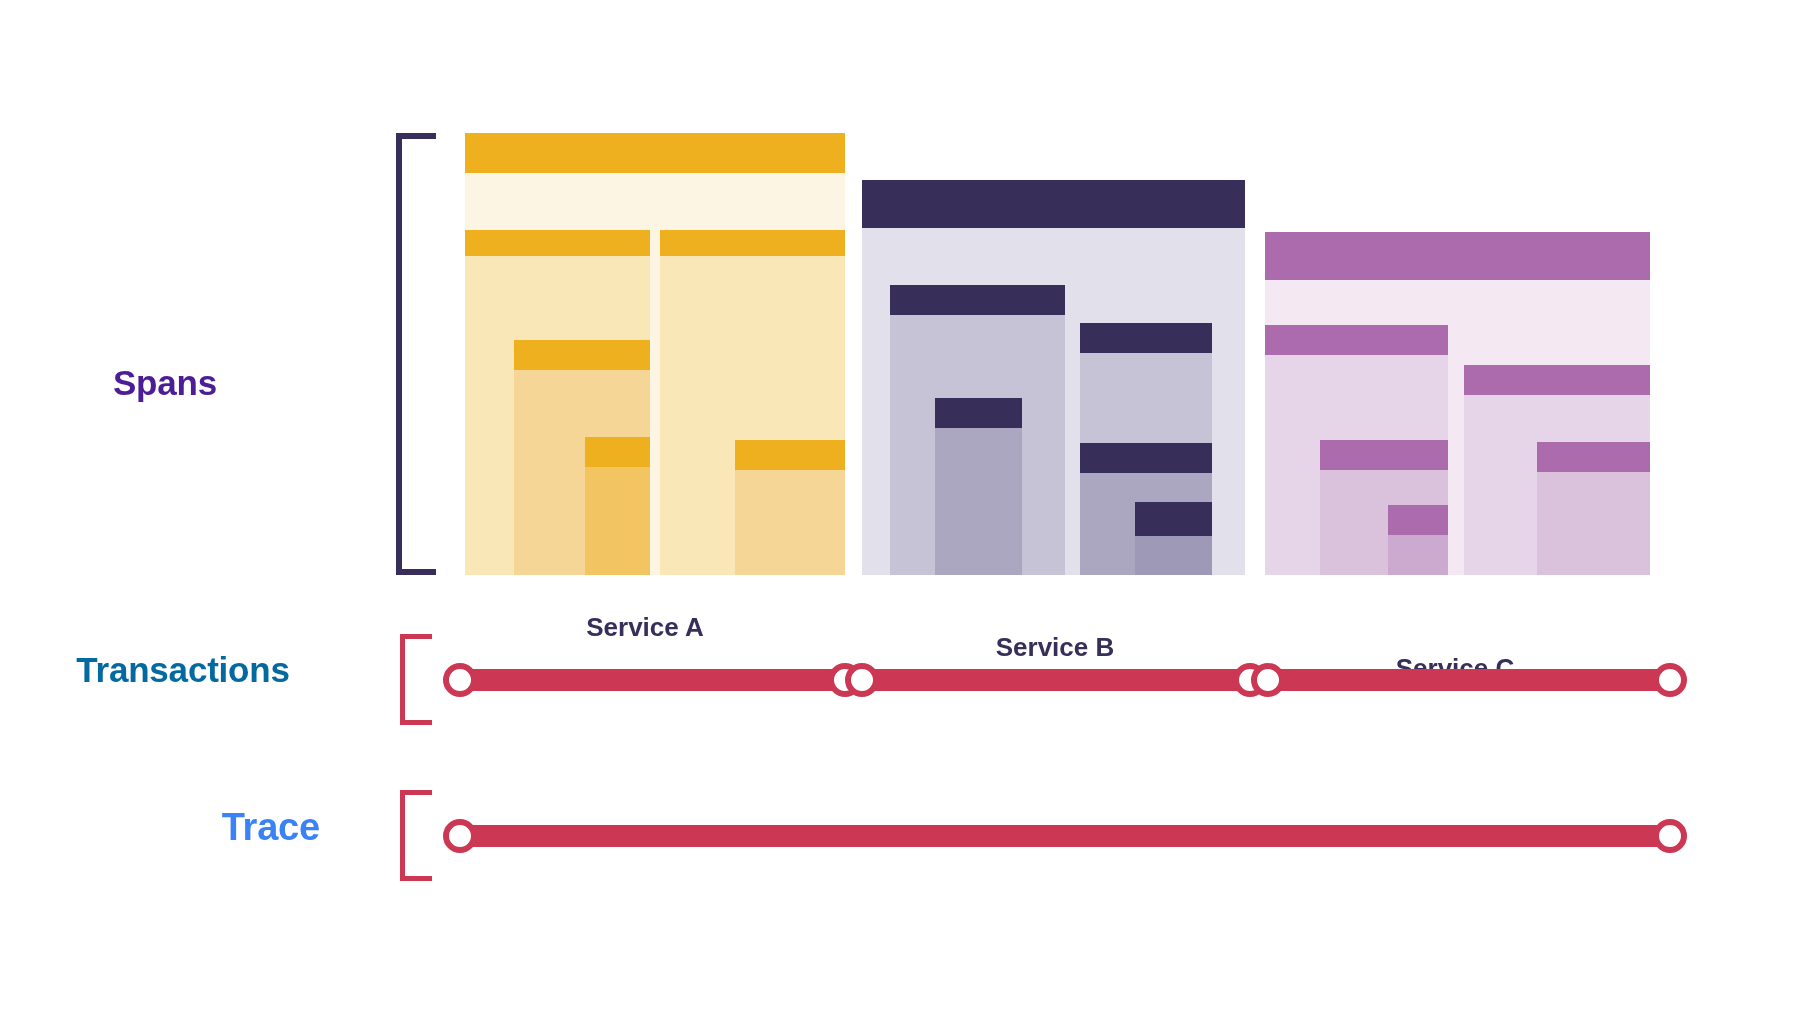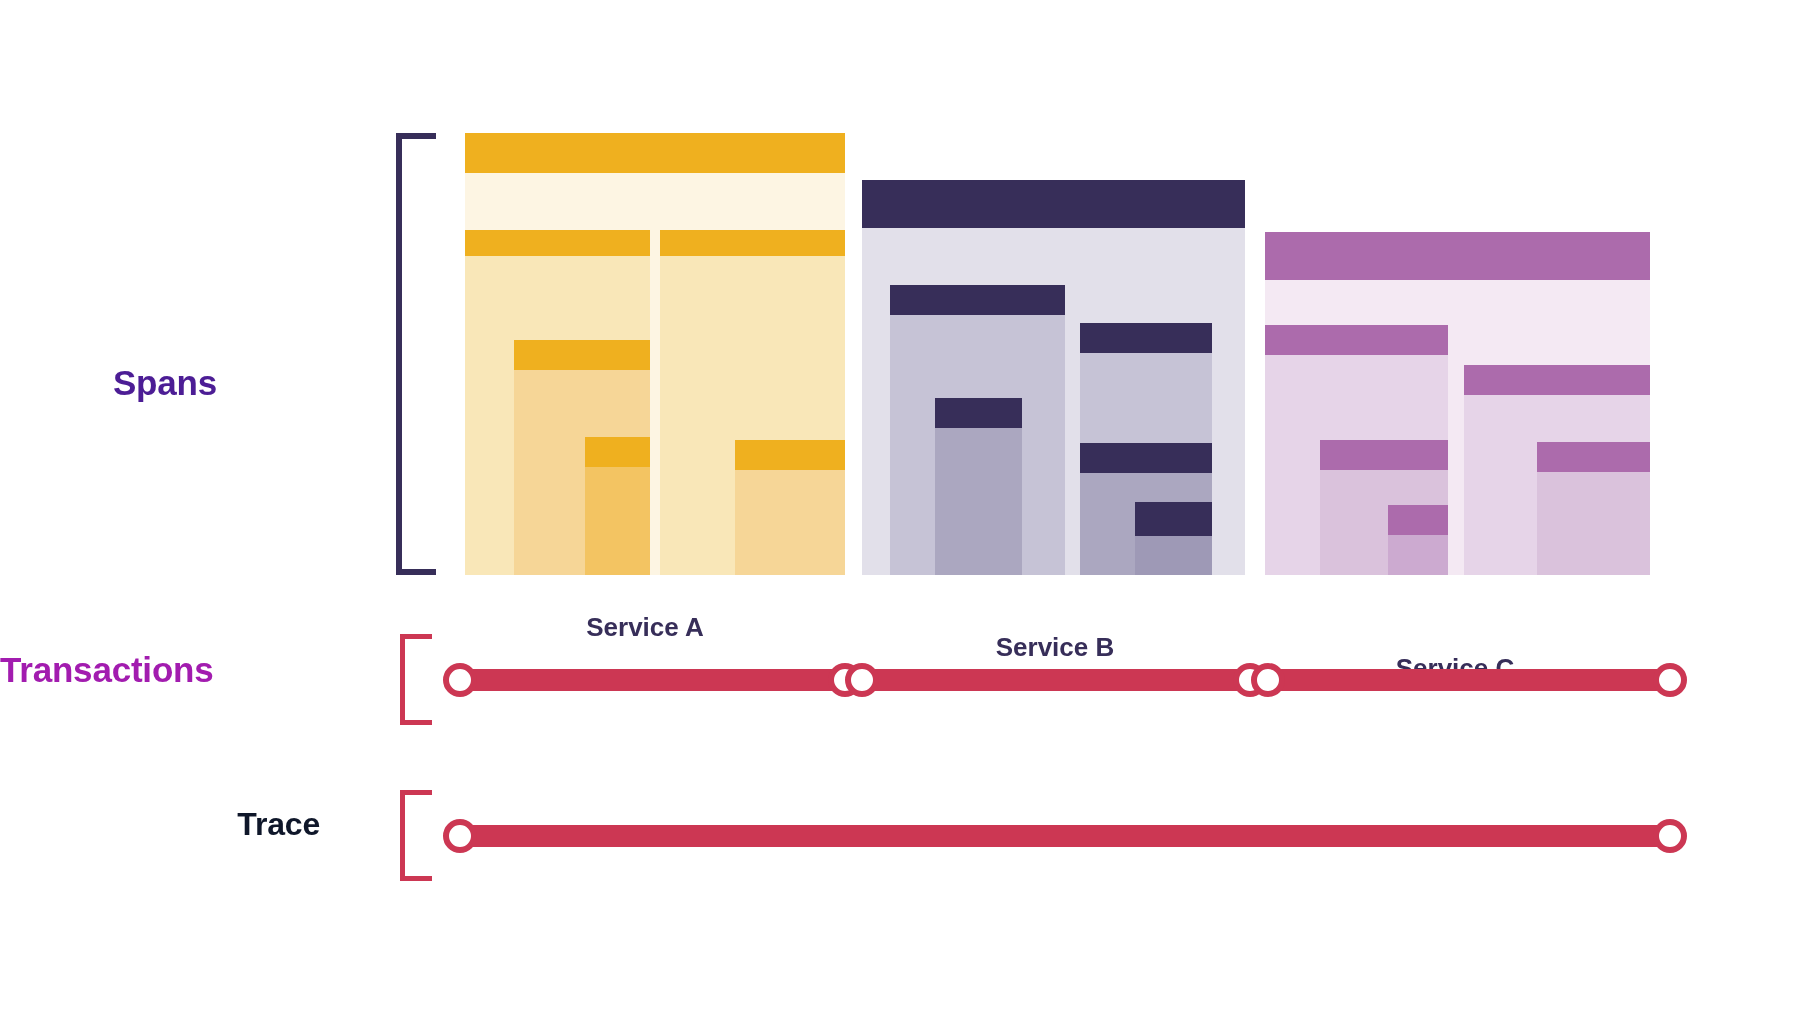--- a/index.html
+++ b/index.html
@@ -31,30 +31,30 @@
   #label-spans {
     left: 0; top: 365px;
     width: 330px;
     text-align: center;
     font-size: 35px;
     color: #4c1d95;
   }
   #label-transactions {
     left: 0; top: 652px;
     width: 366px;
-    text-align: left;
+    text-align: center;
     font-size: 35px;
-    color: #a21caf;
+    color: #0369a1;
   }
   #label-trace {
     left: 0; top: 808px;
     width: 320px;
     text-align: right;
-    font-size: 32px;
-    color: #0f172a;
+    font-size: 38px;
+    color: #3b82f6;
   }
 
   
   .bracket {
     position: absolute;
     border-style: solid;
     border-right: none;
     box-sizing: border-box;
     background: transparent;
   }

